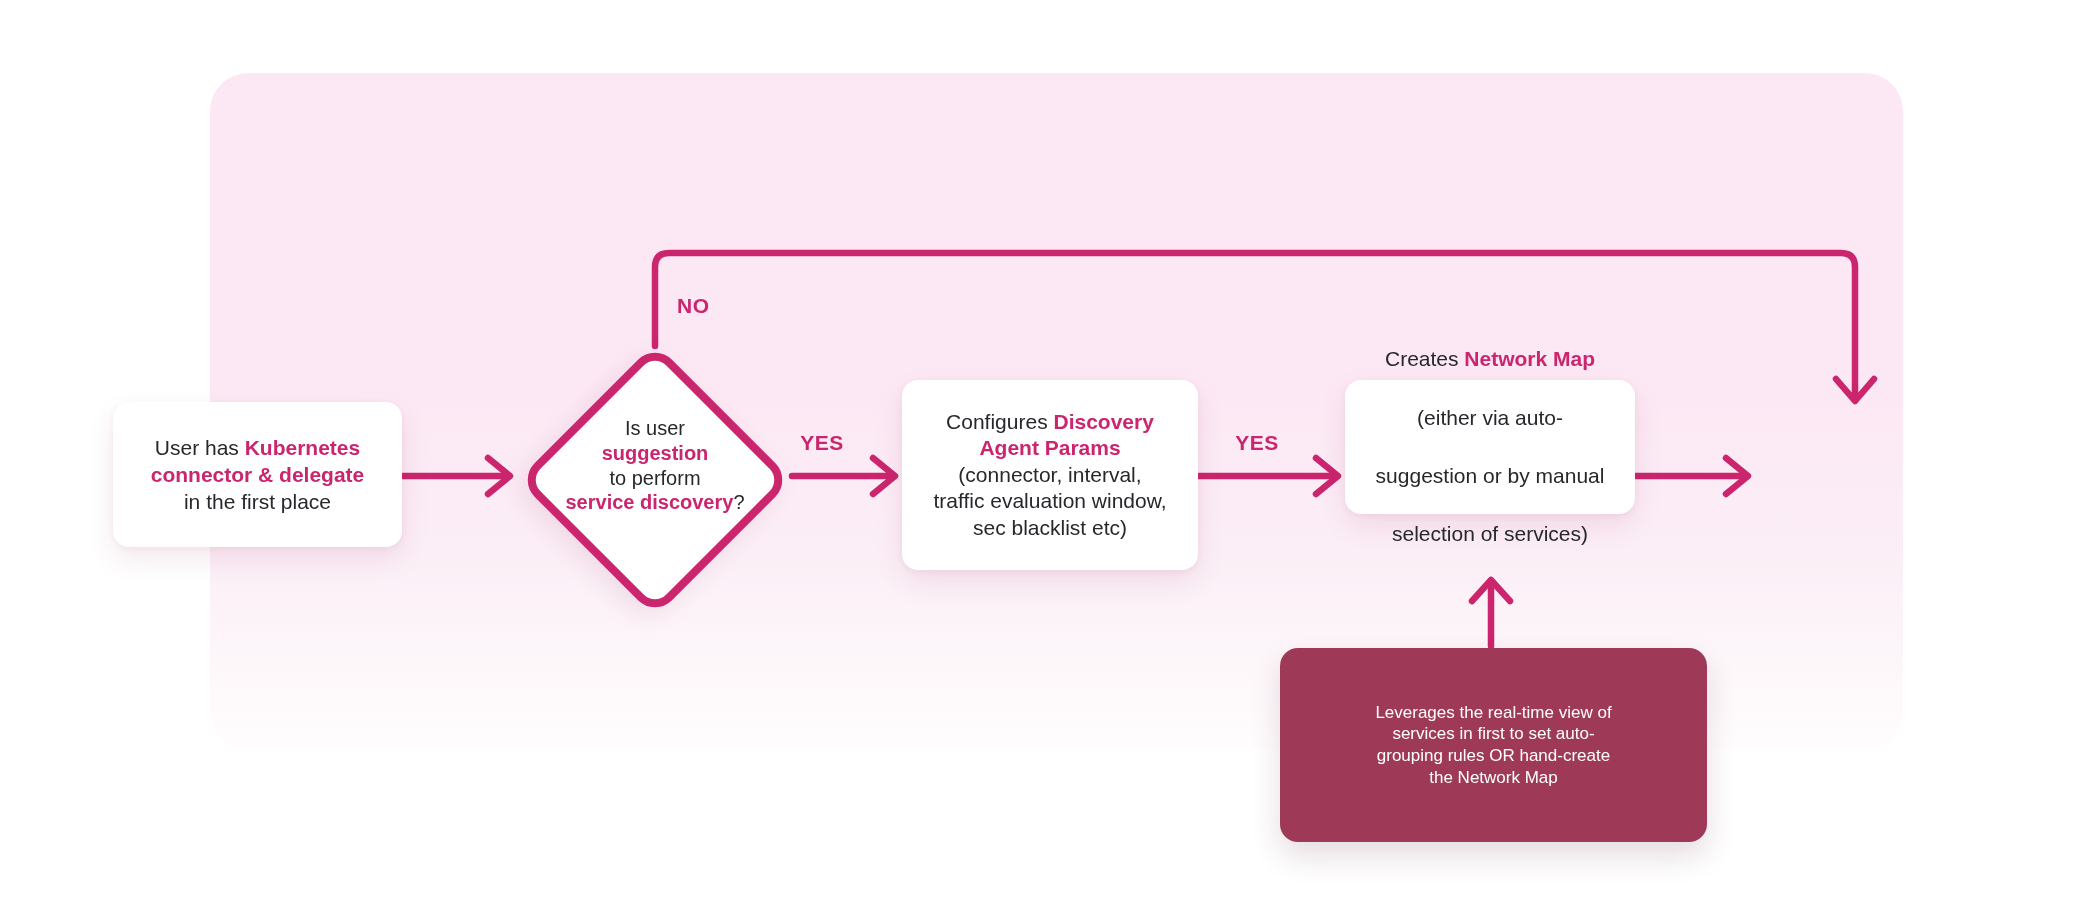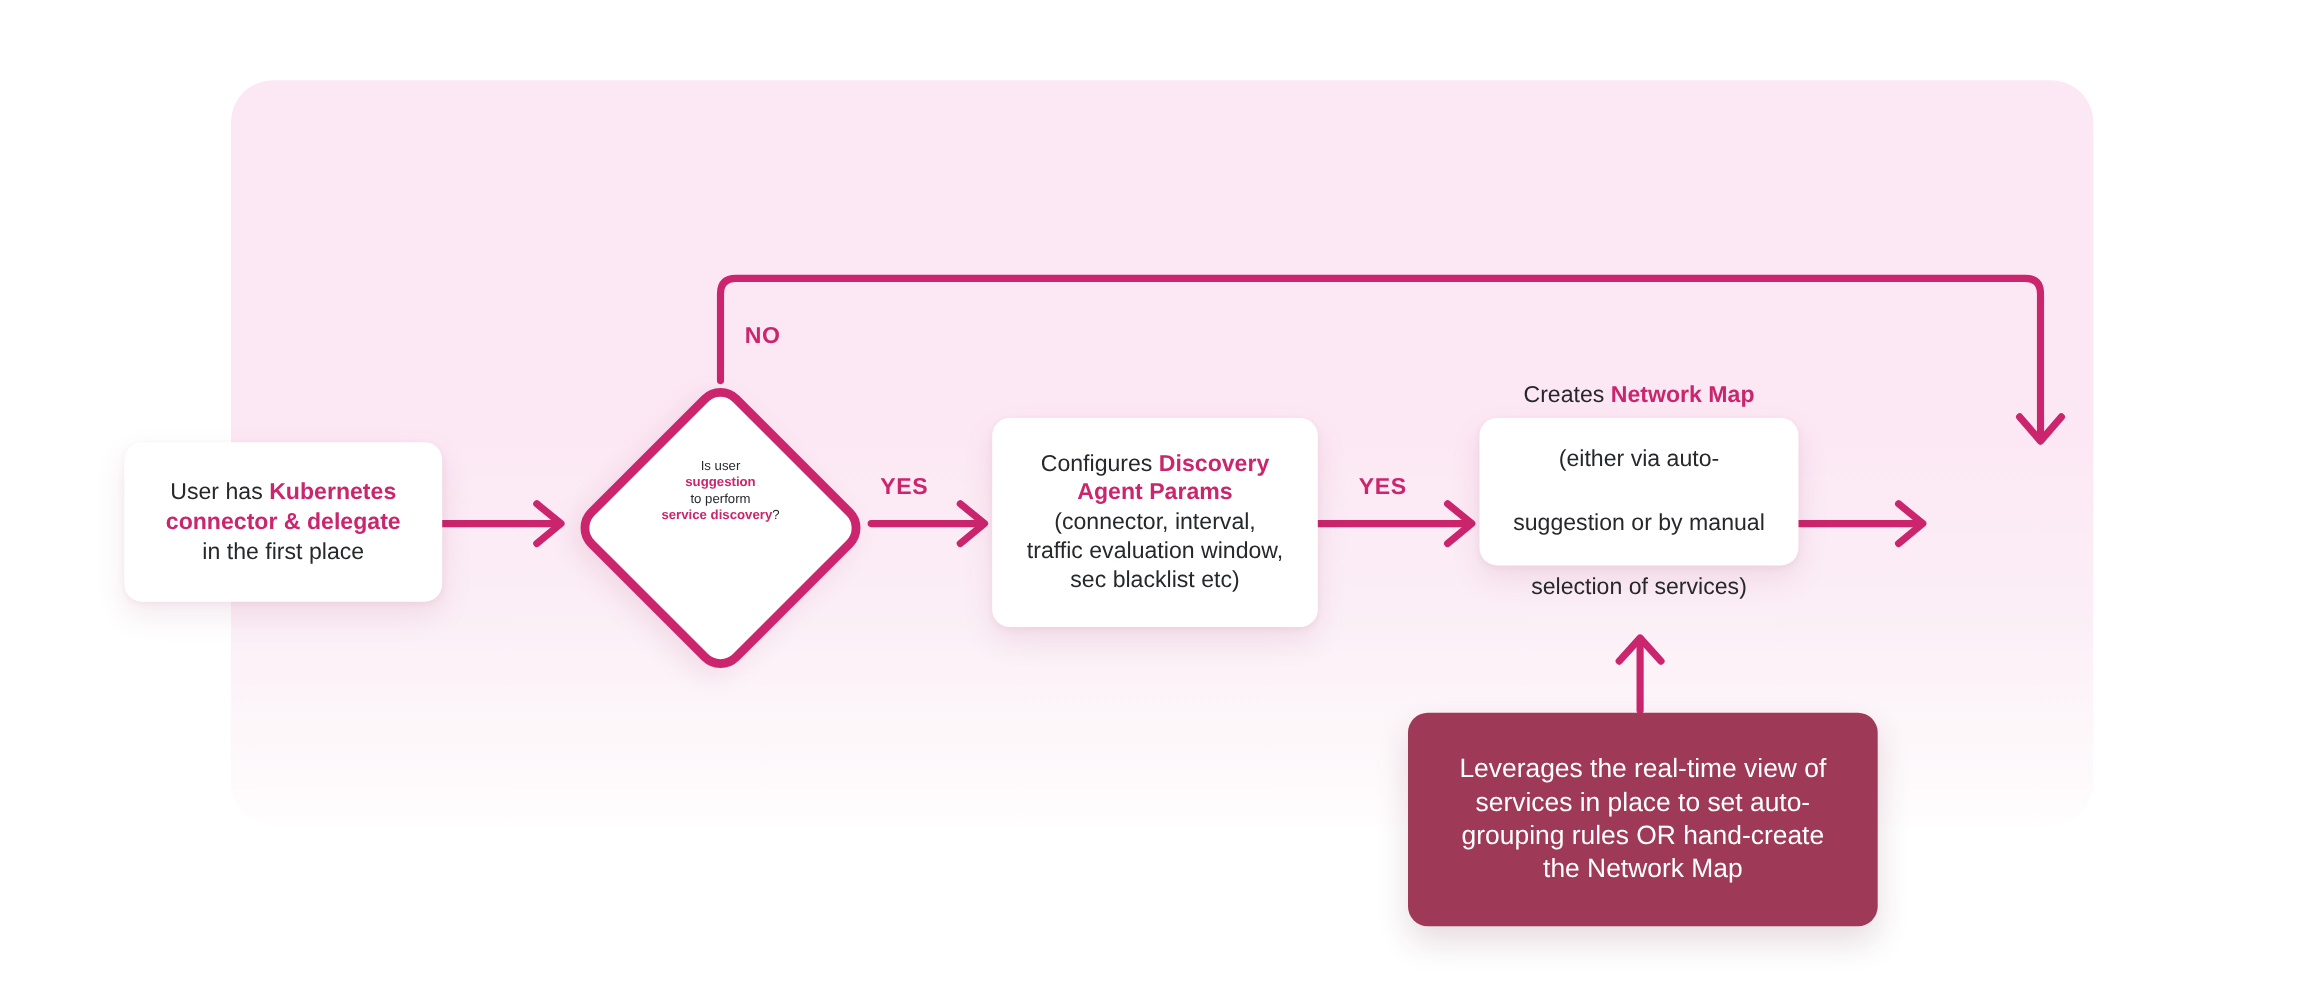--- a/index.html
+++ b/index.html
@@ -70,32 +70,32 @@
     background:#ffffff;
     border:8px solid var(--accent);
     border-radius:24px;
     transform:rotate(45deg);
     box-shadow:0 10px 24px rgba(148,36,93,0.10);
   }
   .diamond-text{
     position:absolute;
     left:535px;top:416px;width:240px;
     text-align:center;
-    font-size:12px;line-height:1.24;
+    font-size:20px;line-height:1.24;
     color:var(--text);
   }
   .note{
     position:absolute;
     left:1280px;top:648px;width:427px;height:194px;
     background:var(--note-bg);
     color:#ffffff;
     border-radius:18px;
     display:flex;flex-direction:column;justify-content:center;
     text-align:center;
-    font-size:24px;line-height:1.27;
+    font-size:17px;line-height:1.27;
     box-shadow:0 14px 30px rgba(90,20,45,0.15);
     align-items:center;
   }
   .accent{color:var(--accent);font-weight:700;}
   .edge-label{
     position:absolute;
     font-weight:800;
     font-size:21px;
     letter-spacing:0.5px;
     color:var(--accent);
@@ -155,21 +155,21 @@
   <div class="card node-create">
       <div class="tline"><span>Creates </span><span class="accent">Network Map</span></div>
       <div class="tline"><span>(either via auto-</span></div>
       <div class="tline"><span>suggestion or by manual</span></div>
       <div class="tline"><span>selection of services)</span></div>
     </div>
 
 
   <div class="note">
       <div class="tline"><span>Leverages the real-time view of</span></div>
-      <div class="tline"><span>services in place to set auto-</span></div>
+      <div class="tline"><span>services in first to set auto-</span></div>
       <div class="tline"><span>grouping rules OR hand-create</span></div>
       <div class="tline"><span>the Network Map</span></div>
     </div>
 
   <span class="edge-label" style="left:677px;top:294px;">NO</span>
   <span class="edge-label center" style="left:822px;top:431px;">YES</span>
   <span class="edge-label center" style="left:1257px;top:431px;">YES</span>
 
 </div>
 

